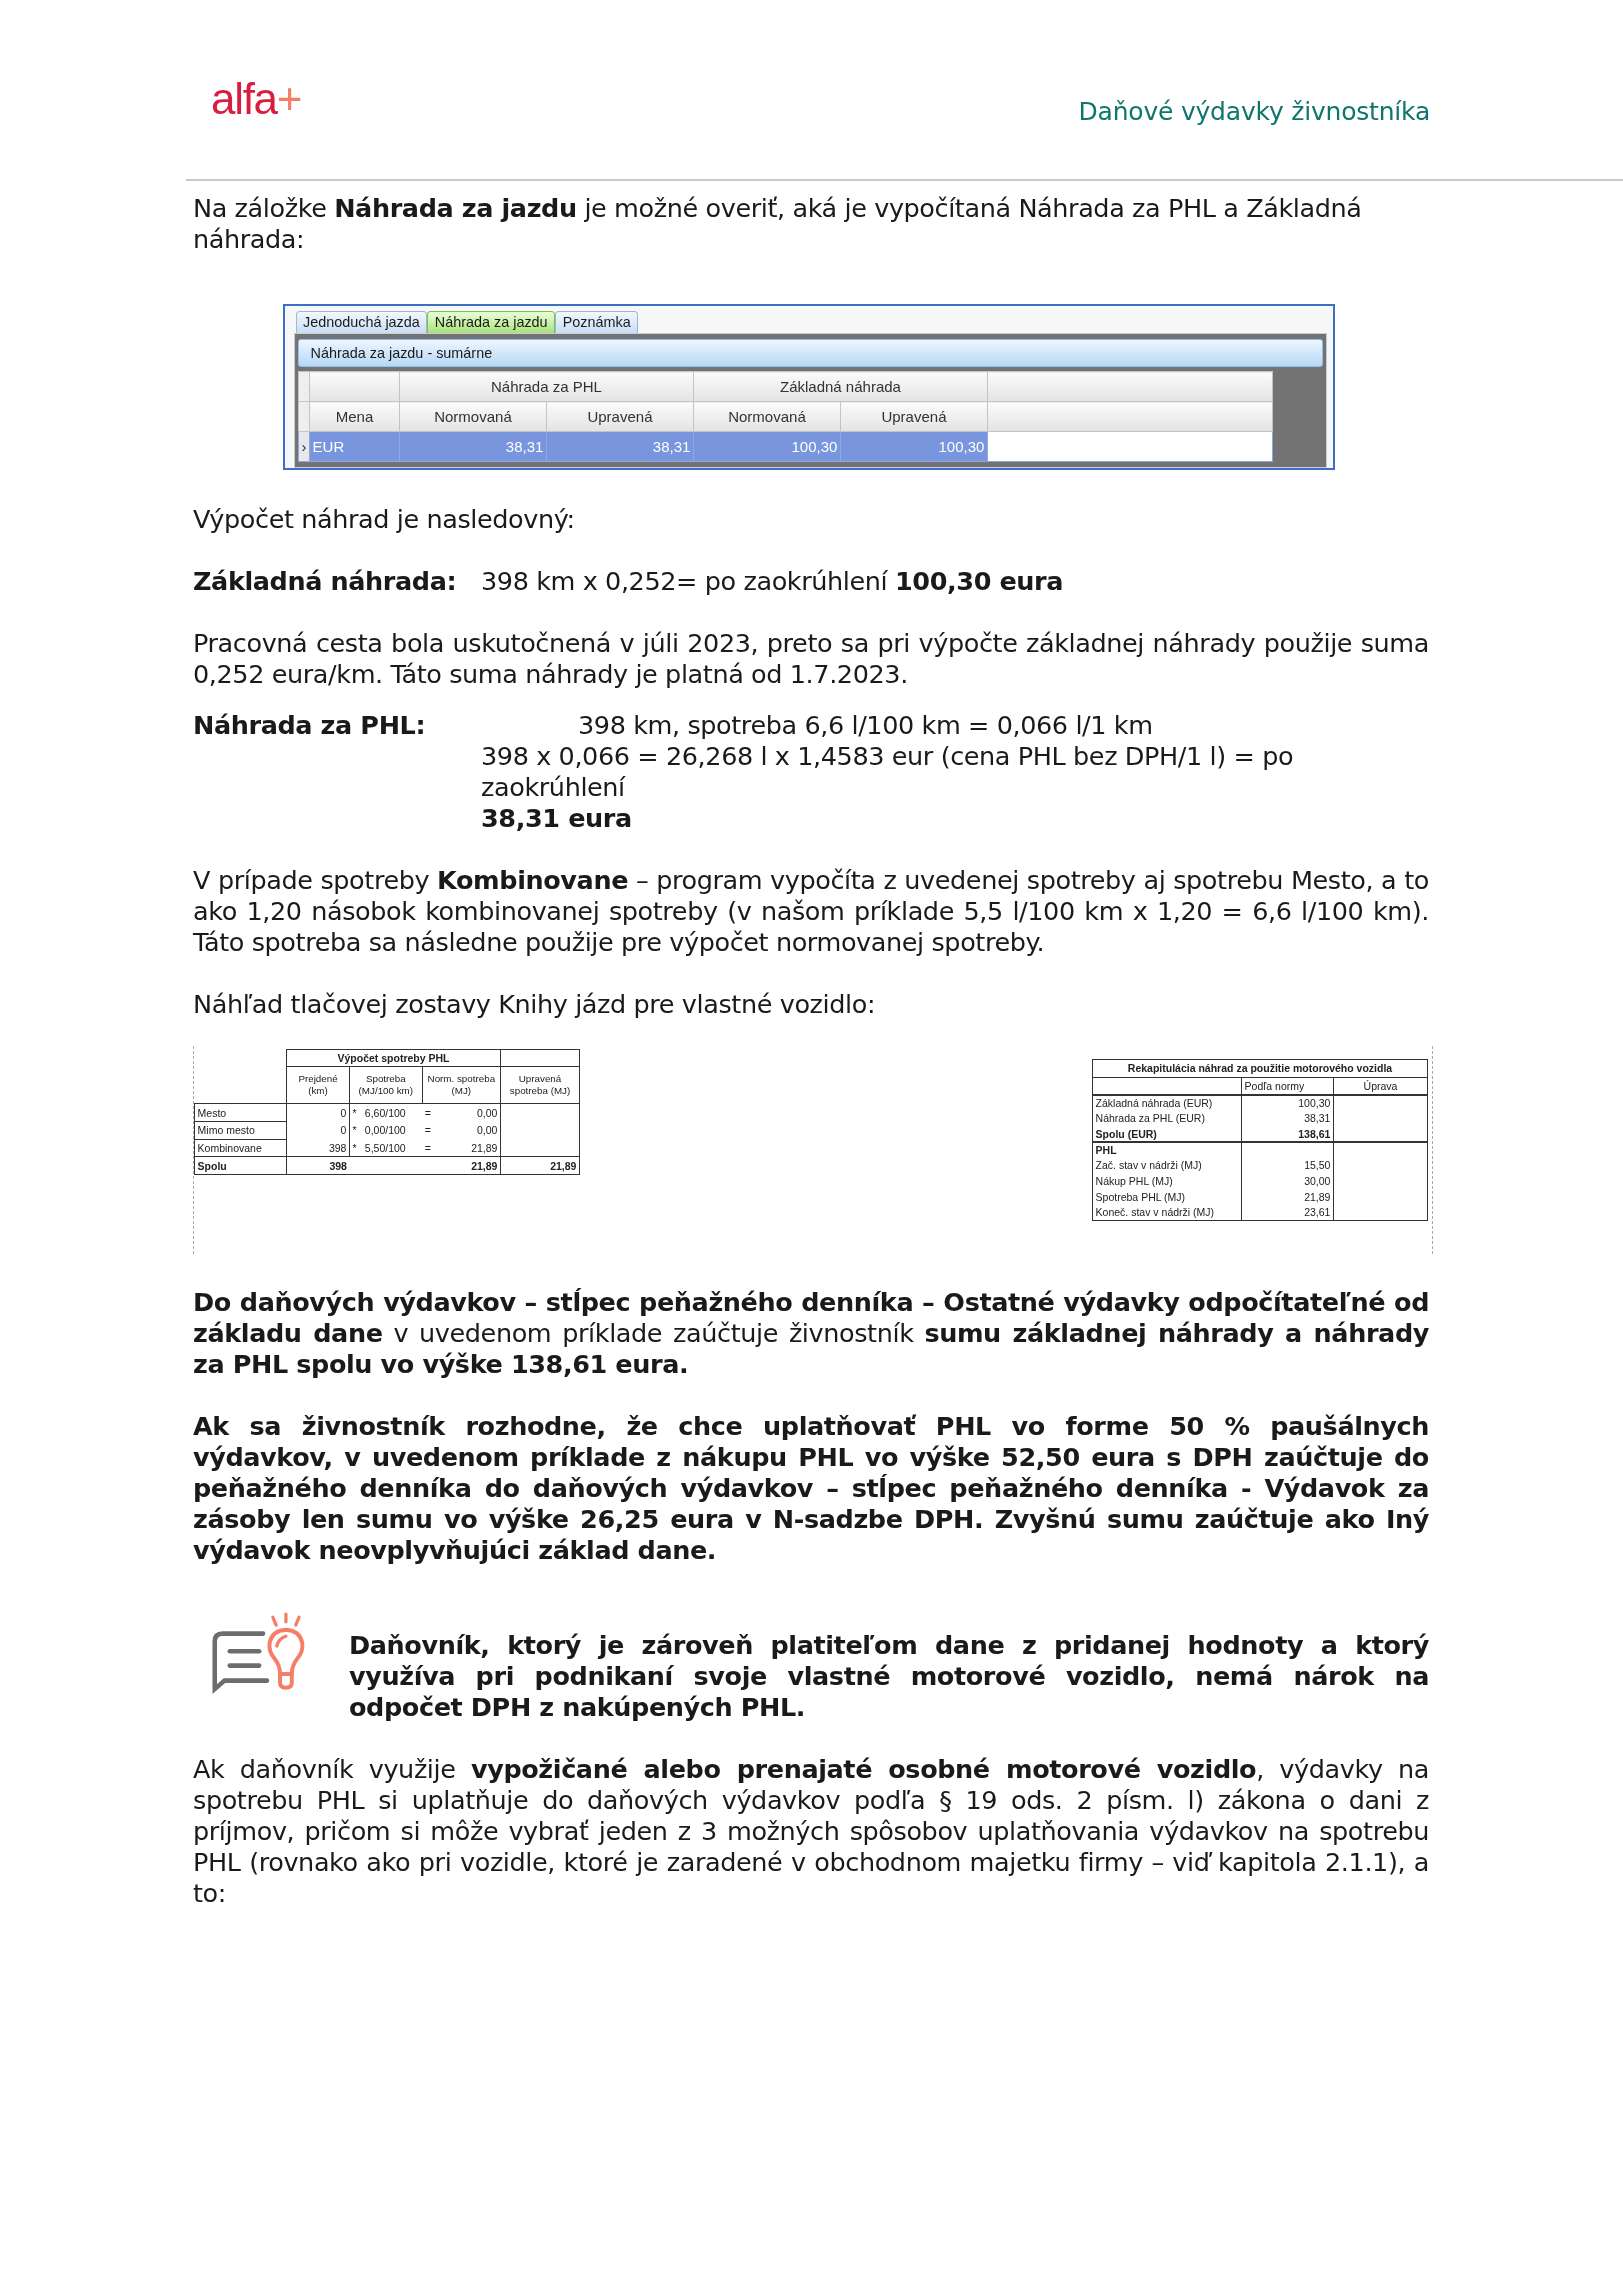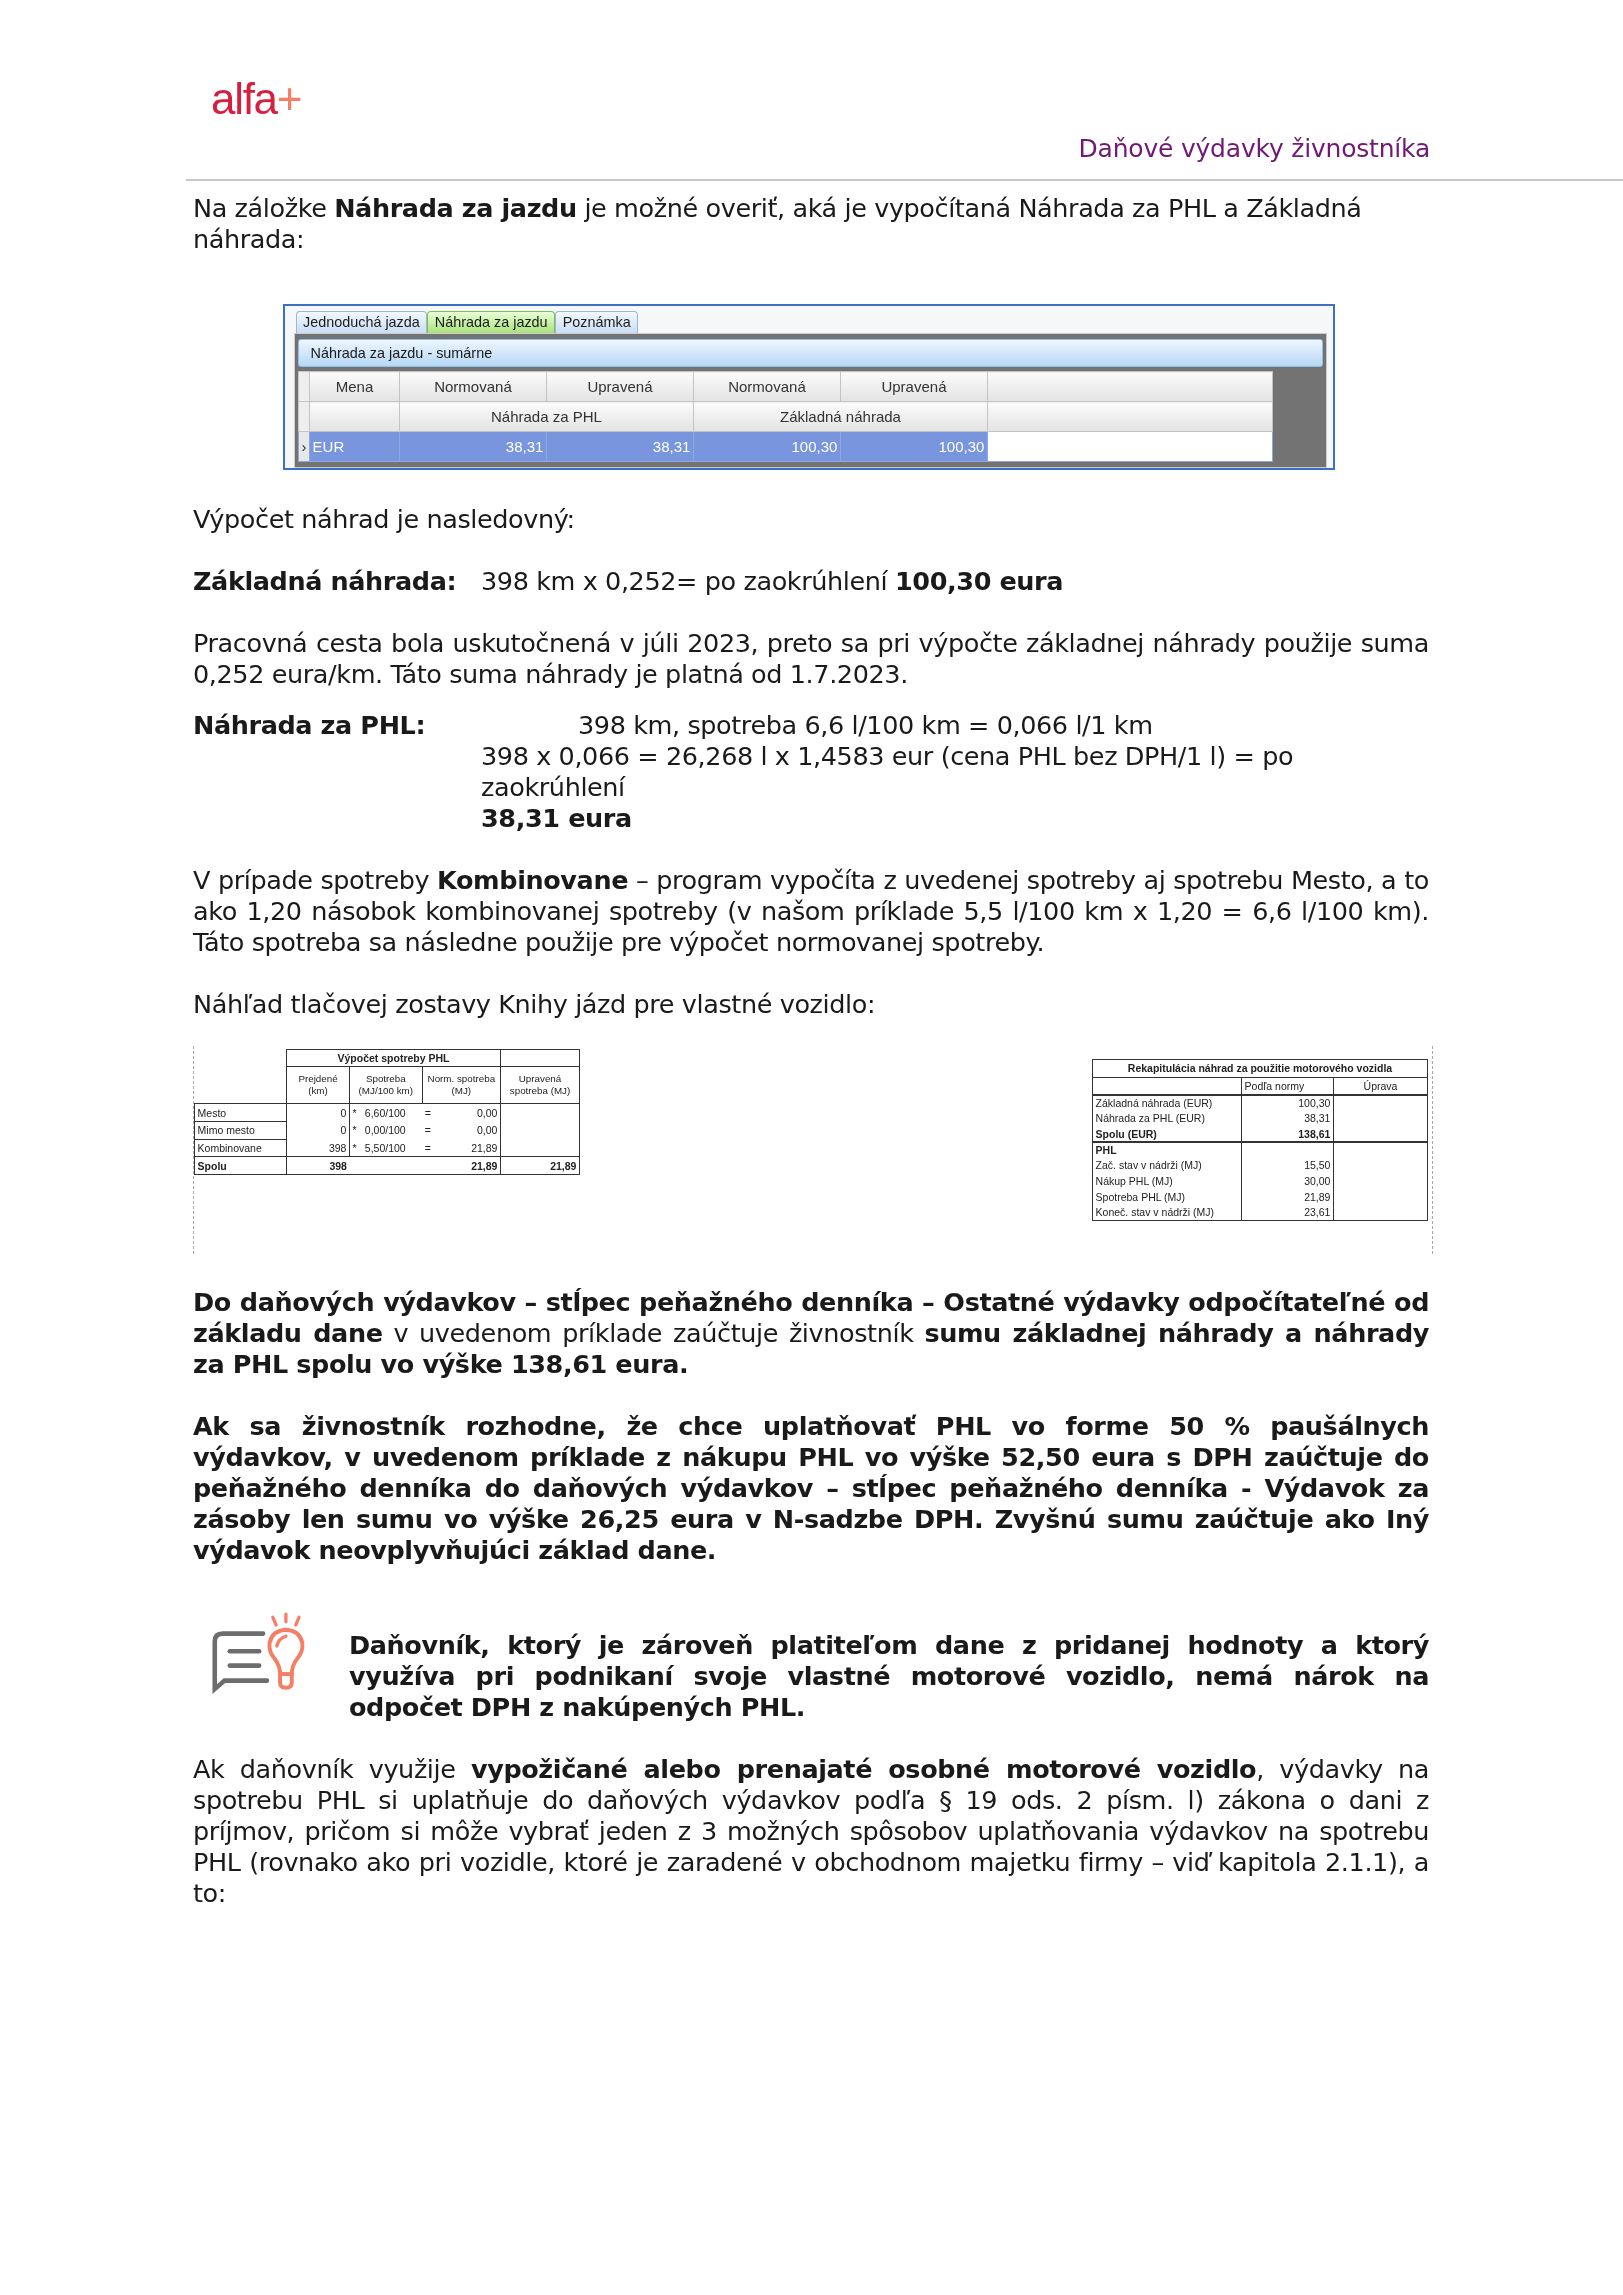--- a/index.html
+++ b/index.html
@@ -9,21 +9,21 @@
   }
   .logo {
     position: absolute; left: 211px; top: 77px;
     font-family: "Liberation Sans", sans-serif; font-size: 44px; letter-spacing: -1.3px;
     line-height: 1;
   }
   .logo .alfa { color: #d81e3f; }
   .logo .plus { color: #f47f66; font-weight: normal; }
   .header-title {
     position: absolute; right: 193px; top: 97px;
-    font-size: 25px; color: #701a75; letter-spacing: -0.2px; margin-top: 37px;
+    font-size: 25px; color: #0f766e; letter-spacing: -0.2px;
   }
   .header-rule {
     position: absolute; left: 186px; right: 0; top: 179px; height: 2px; background: #c8c8c8;
   }
   .content {
     position: absolute; left: 193px; width: 1236px; top: 193px;
   }
   p, .block { margin: 0; font-size: 25.5px; line-height: 31px; letter-spacing: -0.4px; }
   .justify { text-align: justify; }
   b { font-weight: bold; }
@@ -113,32 +113,32 @@
       <div class="tab">Jednoduchá jazda</div>
       <div class="tab active">Náhrada za jazdu</div>
       <div class="tab">Poznámka</div>
     </div>
     <div class="panel">
       <div class="panel-bar">Náhrada za jazdu - sumárne</div>
       <table class="grid">
         <tbody>
             <tr>
           <th class="rowhead"></th>
+          <th style="width:90px"></th>
+          <th colspan="2">Náhrada za PHL</th>
+          <th colspan="2">Základná náhrada</th>
+          <th></th>
+        </tr>
+        <tr>
+          <th class="rowhead"></th>
           <th>Mena</th>
           <th style="width:147px">Normovaná</th>
           <th style="width:147px">Upravená</th>
           <th style="width:147px">Normovaná</th>
           <th style="width:147px">Upravená</th>
-          <th></th>
-        </tr>
-        <tr>
-          <th class="rowhead"></th>
-          <th style="width:90px"></th>
-          <th colspan="2">Náhrada za PHL</th>
-          <th colspan="2">Základná náhrada</th>
           <th></th>
         </tr>
         <tr class="sel">
           <td class="arrow">›</td>
           <td class="left">EUR</td>
           <td>38,31</td>
           <td>38,31</td>
           <td>100,30</td>
           <td>100,30</td>
           <td class="empty"></td>

